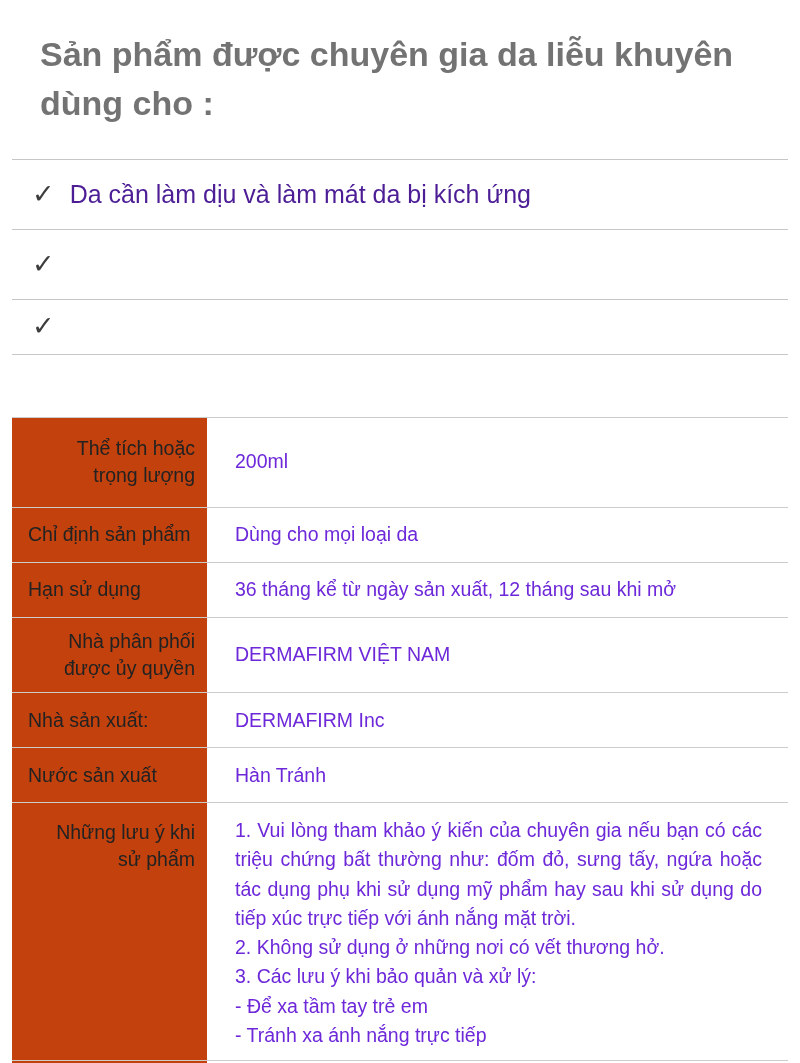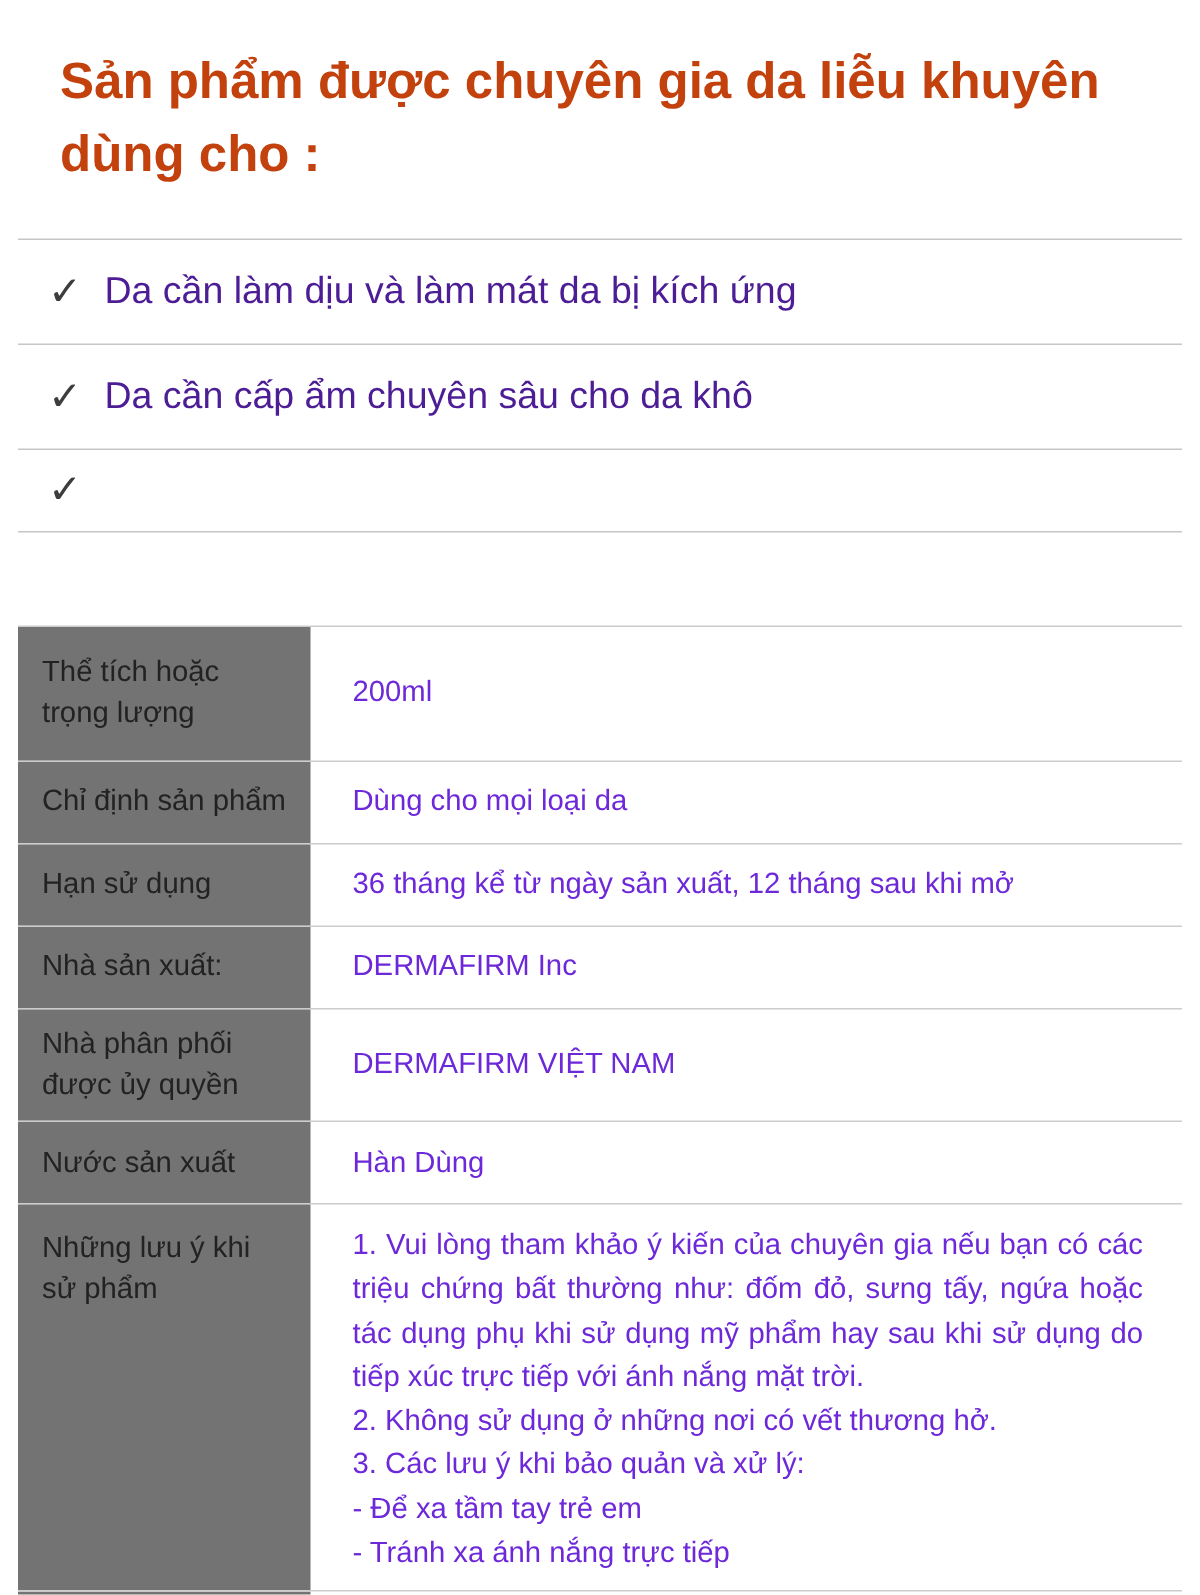--- a/index.html
+++ b/index.html
@@ -13,21 +13,21 @@
     color: #262626;
   }
   * { box-sizing: border-box; }
 
   .page-heading {
     margin: 0;
     padding: 30px 26px 0 40px;
     font-size: 34px;
     line-height: 1.45;
     font-weight: 700;
-    color: #c2410c;
+    color: #737373;
   }
 
   .checklist { margin: 30px 12px 0 12px; }
   .check-row {
     display: flex;
     align-items: center;
     height: 70px;
     padding-left: 20px;
     border-top: 1px solid #c6c6c6;
   }
@@ -45,27 +45,28 @@
     margin: 62px 12px 0 12px;
     border-top: 1px solid #cccccc;
   }
   .trow {
     display: flex;
     border-bottom: 1px solid #cccccc;
   }
   .tlabel {
     flex: 0 0 195px;
     width: 195px;
-    background: #737373;
+    background: #c2410c;
     display: flex;
     align-items: center;
     padding: 10px 12px 10px 16px;
     font-size: 19.5px;
     line-height: 1.4;
     color: #222222;
+    text-align: right;
   }
   .tvalue {
     flex: 1;
     display: flex;
     align-items: center;
     padding: 10px 24px 10px 28px;
     font-size: 19.5px;
     line-height: 1.5;
     color: #6d28d9;
   }
@@ -96,21 +97,20 @@
 
 <h1 class="page-heading">Sản phẩm được chuyên gia da liễu khuyên dùng cho :</h1>
 
 <div class="checklist">
   <div class="check-row">
     <span class="check">✓</span>
     <span class="check-label">Da cần làm dịu và làm mát da bị kích ứng</span>
   </div>
   <div class="check-row">
     <span class="check">✓</span>
-    <span class="check-label">Da cần cấp ẩm chuyên sâu cho da khô</span>
   </div>
   <div class="check-row short">
     <span class="check">✓</span>
   </div>
 </div>
 
 <div class="spec-table">
 
   <div class="trow h90">
     <div class="tlabel">Thể tích hoặc trọng lượng</div>
@@ -120,33 +120,33 @@
   <div class="trow h55">
     <div class="tlabel">Chỉ định sản phẩm</div>
     <div class="tvalue">Dùng cho mọi loại da</div>
   </div>
 
   <div class="trow h55">
     <div class="tlabel">Hạn sử dụng</div>
     <div class="tvalue">36 tháng kể từ ngày sản xuất, 12 tháng sau khi mở</div>
   </div>
 
-  <div class="trow h55">
-    <div class="tlabel">Nhà sản xuất:</div>
-    <div class="tvalue">DERMAFIRM Inc</div>
-  </div>
-
   <div class="trow h70">
     <div class="tlabel">Nhà phân phối được ủy quyền</div>
     <div class="tvalue">DERMAFIRM VIỆT NAM</div>
   </div>
 
   <div class="trow h55">
+    <div class="tlabel">Nhà sản xuất:</div>
+    <div class="tvalue">DERMAFIRM Inc</div>
+  </div>
+
+  <div class="trow h55">
     <div class="tlabel">Nước sản xuất</div>
-    <div class="tvalue">Hàn Dùng</div>
+    <div class="tvalue">Hàn Tránh</div>
   </div>
 
   <div class="trow h245 top">
     <div class="tlabel">Những lưu ý khi sử phẩm</div>
     <div class="tvalue notes">1. Vui lòng tham khảo ý kiến của chuyên gia nếu bạn có các triệu chứng bất thường như: đốm đỏ, sưng tấy, ngứa hoặc tác dụng phụ khi sử dụng mỹ phẩm hay sau khi sử dụng do tiếp xúc trực tiếp với ánh nắng mặt trời.
 2. Không sử dụng ở những nơi có vết thương hở.
 3. Các lưu ý khi bảo quản và xử lý:
 - Để xa tầm tay trẻ em
 - Tránh xa ánh nắng trực tiếp</div>
   </div>

